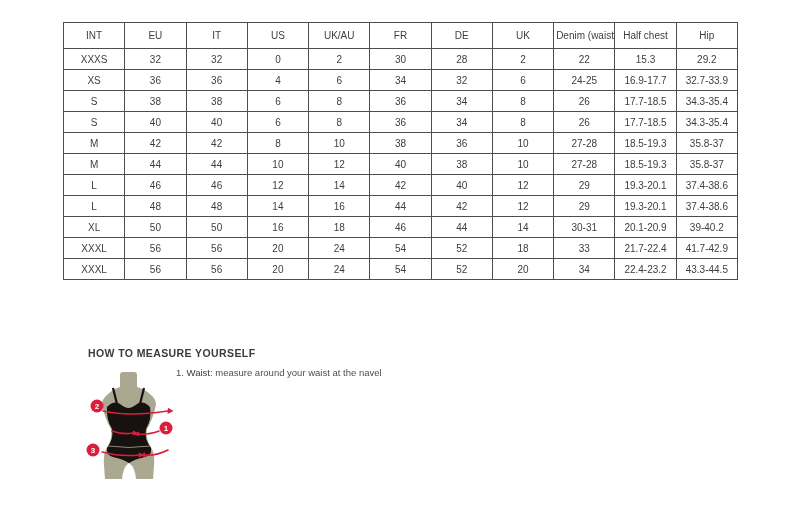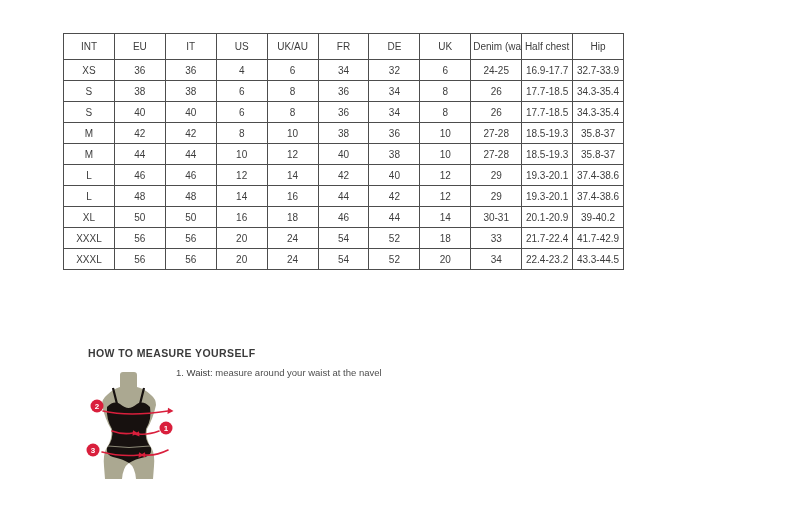--- a/index.html
+++ b/index.html
@@ -6,21 +6,21 @@
   html, body { background: #ffffff; }
   body {
     font-family: "Liberation Sans", sans-serif;
     width: 798px; height: 519px;
     position: relative; overflow: hidden;
     color: #3d3d3d;
   }
   .page { position: absolute; inset: 0; background: #fff; }
 
   
-  .table-wrap { position: absolute; left: 63px; top: 33px; width: 561px; }
+  .table-wrap { position: absolute; left: 63px; top: 22px; width: 675px; }
   table.size-table {
     width: 100%;
     border-collapse: collapse;
     table-layout: fixed;
     font-size: 10px;
     color: #3d3d3d;
   }
   table.size-table th, table.size-table td {
     border: 1px solid #4d4d4d;
     text-align: center;
@@ -71,20 +71,33 @@
             <th>FR</th>
             <th>DE</th>
             <th>UK</th>
             <th>Denim (waist)</th>
             <th>Half chest</th>
             <th>Hip</th>
           </tr>
       </thead>
       <tbody>
           <tr>
+            <td>XXXS</td>
+            <td>32</td>
+            <td>32</td>
+            <td>0</td>
+            <td>2</td>
+            <td>30</td>
+            <td>28</td>
+            <td>2</td>
+            <td>22</td>
+            <td>15.3</td>
+            <td>29.2</td>
+          </tr>
+          <tr>
             <td>XS</td>
             <td>36</td>
             <td>36</td>
             <td>4</td>
             <td>6</td>
             <td>34</td>
             <td>32</td>
             <td>6</td>
             <td>24-25</td>
             <td>16.9-17.7</td>

